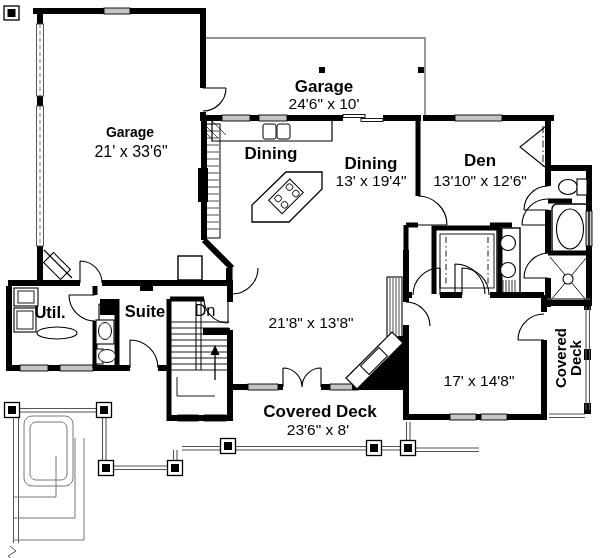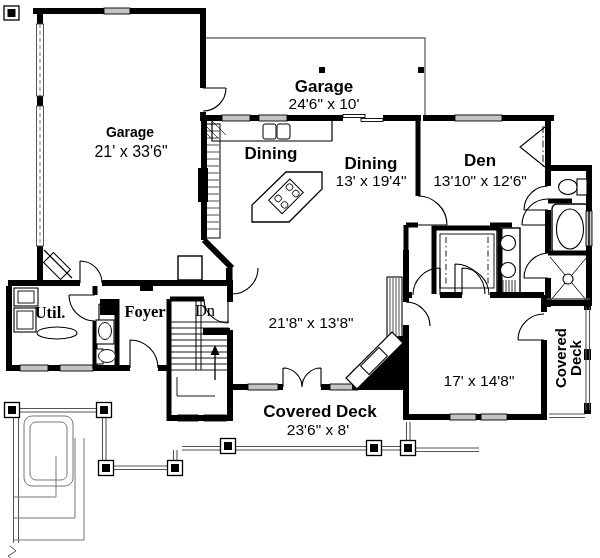--- a/index.html
+++ b/index.html
@@ -4,21 +4,21 @@
 <style>
   html,body{margin:0;padding:0;background:#fff;}
   #plan{position:relative;width:600px;height:558px;background:#ffffff;overflow:hidden;
         font-family:"Liberation Sans",sans-serif;}
   #plan svg{position:absolute;left:0;top:0;}
   .lbl{position:absolute;transform:translate(-50%,-50%);color:#000;white-space:nowrap;
        text-align:center;line-height:1.05;}
   .b{font-weight:bold;}
   .nm{font-size:17px;}
   .nm-lg{font-size:14px;}
-  .nm-sm{font-size:16.5px;font-family:Liberation Serif, serif;}
+  .nm-sm{font-size:16.5px;}
   .dim{font-size:15.5px;}
   .dim-lg{font-size:16px;}
   .wrap{white-space:normal;}
   .rot{transform:translate(-50%,-50%) rotate(-90deg);font-size:15px;white-space:normal;
        width:80px;line-height:1.0;}
 </style>
 </head>
 <body>
 
 <div id="plan">
@@ -258,21 +258,21 @@
 
   <div class="lbl b nm" style="left:271px;top:154px">Dining</div>
 
   <div class="lbl b nm" style="left:371px;top:164px">Dining</div>
   <div class="lbl dim" style="left:371px;top:181px">13' x 19'4"</div>
 
   <div class="lbl b nm" style="left:480px;top:161px">Den</div>
   <div class="lbl dim" style="left:480px;top:181px">13'10" x 12'6"</div>
 
   <div class="lbl b nm-sm" style="left:50px;top:313px">Util.</div>
-  <div class="lbl b nm-sm" style="left:145px;top:312px">Foyer</div>
+  <div class="lbl b nm-sm" style="left:145px;top:312px">Suite</div>
   <div class="lbl nm-sm" style="left:205px;top:311px">Dn</div>
 
   <div class="lbl dim" style="left:311px;top:323px">21'8" x 13'8"</div>
 
   <div class="lbl dim" style="left:479px;top:381px">17' x 14'8"</div>
 
 
   <div class="lbl b nm" style="left:320px;top:412px">Covered Deck</div>
   <div class="lbl dim" style="left:318px;top:430px">23'6" x 8'</div>
 

